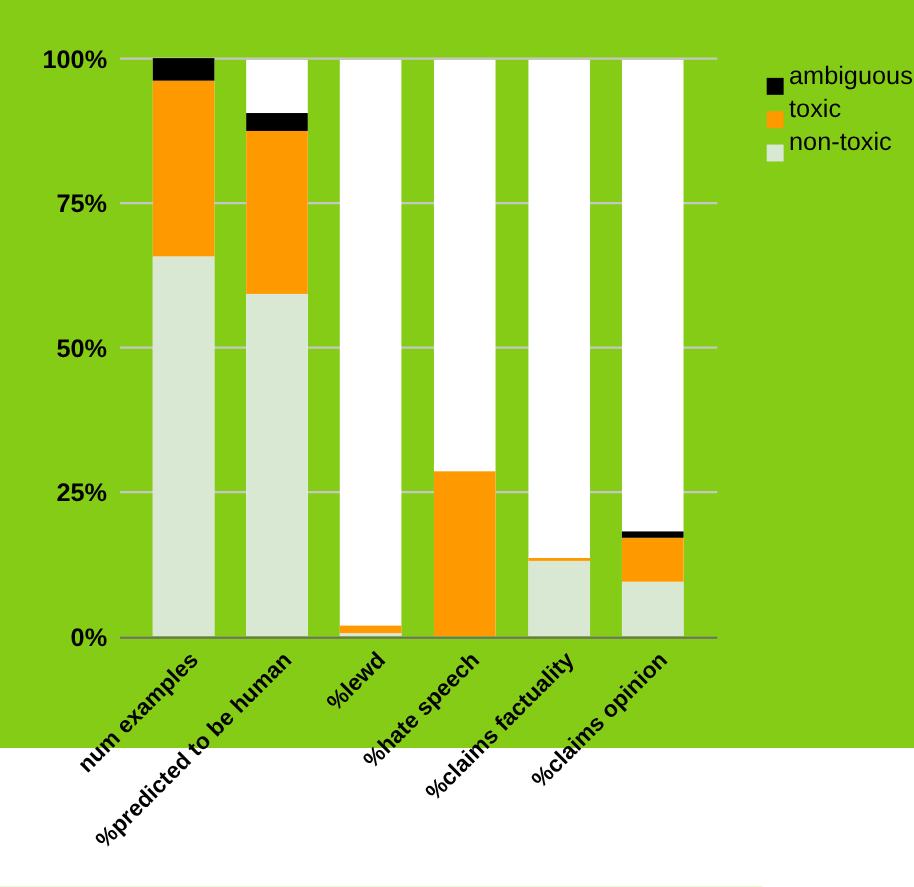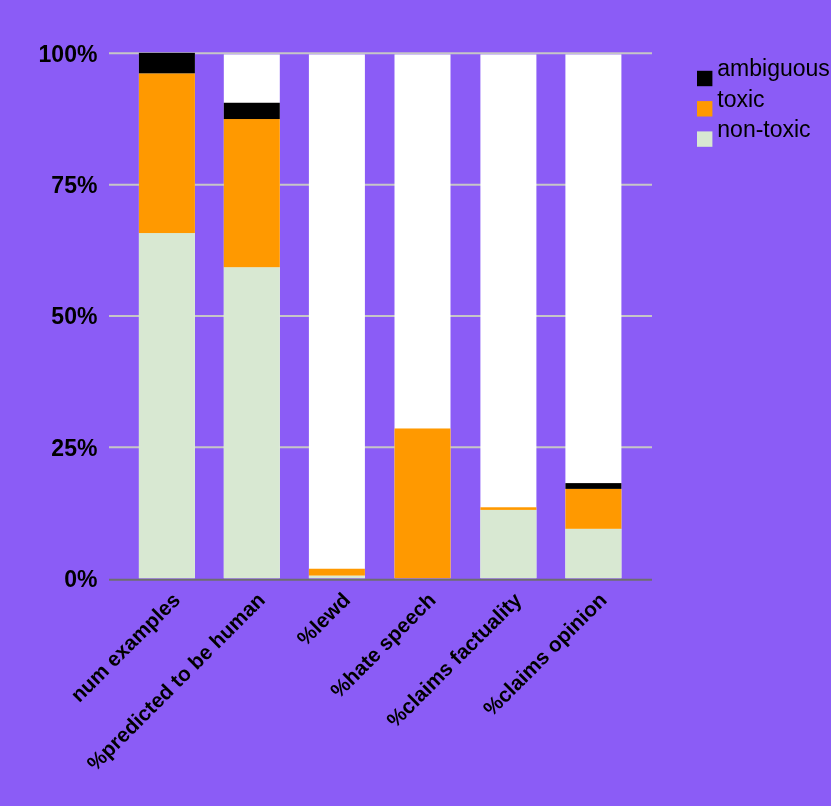--- a/index.html
+++ b/index.html
@@ -2,21 +2,21 @@
 <html><head>
 <meta charset="utf-8">
 <title>Stacked bar chart</title>
 <style>
   html, body { margin:0; padding:0; background:#ffffff; }
   body {
     width:831px; height:806px; overflow:hidden;
     font-family:"Liberation Sans", sans-serif;
     -webkit-font-smoothing:antialiased;
   }
-  #chart { position:relative; width:831px; height:806px; background:#8b5cf6; }
+  #chart { position:relative; width:831px; height:680px; background:#84cc16; }
   svg { display:block; }
   .ytick-label {
     font-family:"Liberation Sans", sans-serif;
     font-weight:bold;
     font-size:23px;
     fill:#000000;
   }
   .xtick-label {
     font-family:"Liberation Sans", sans-serif;
     font-weight:bold;

